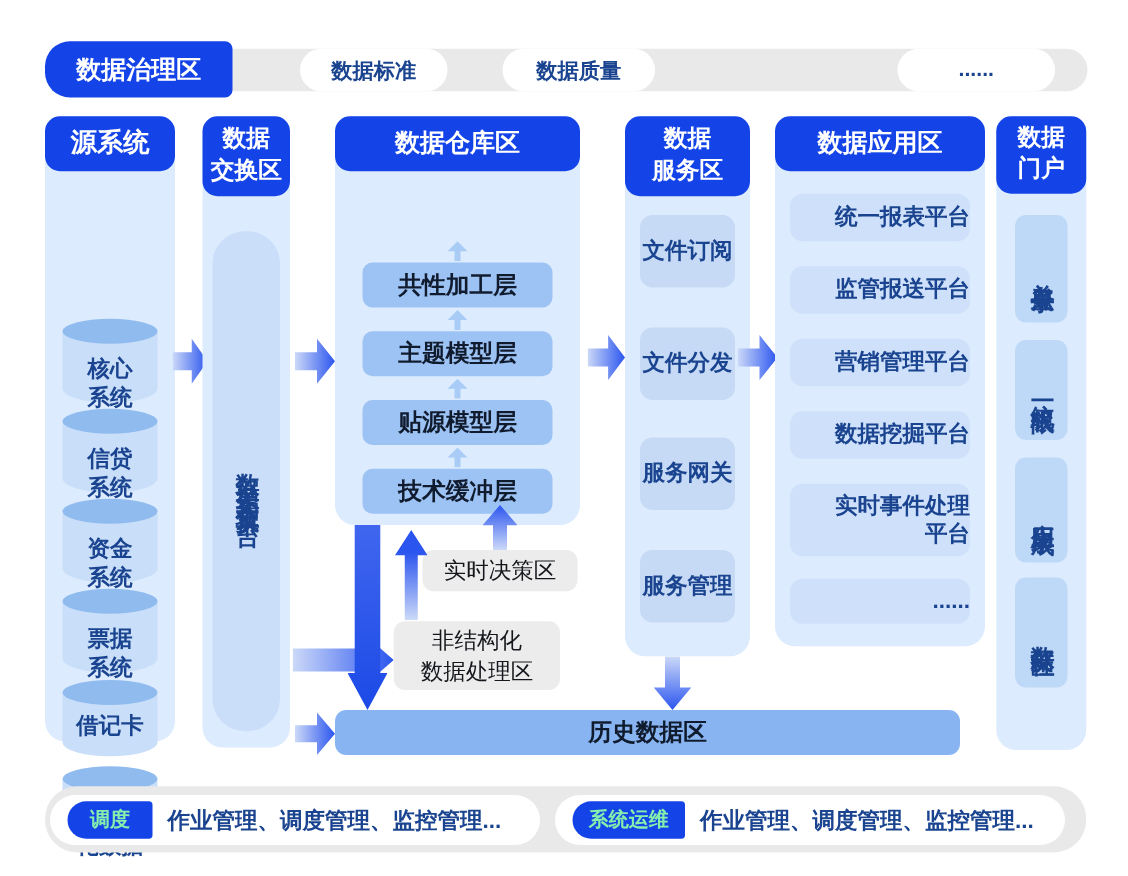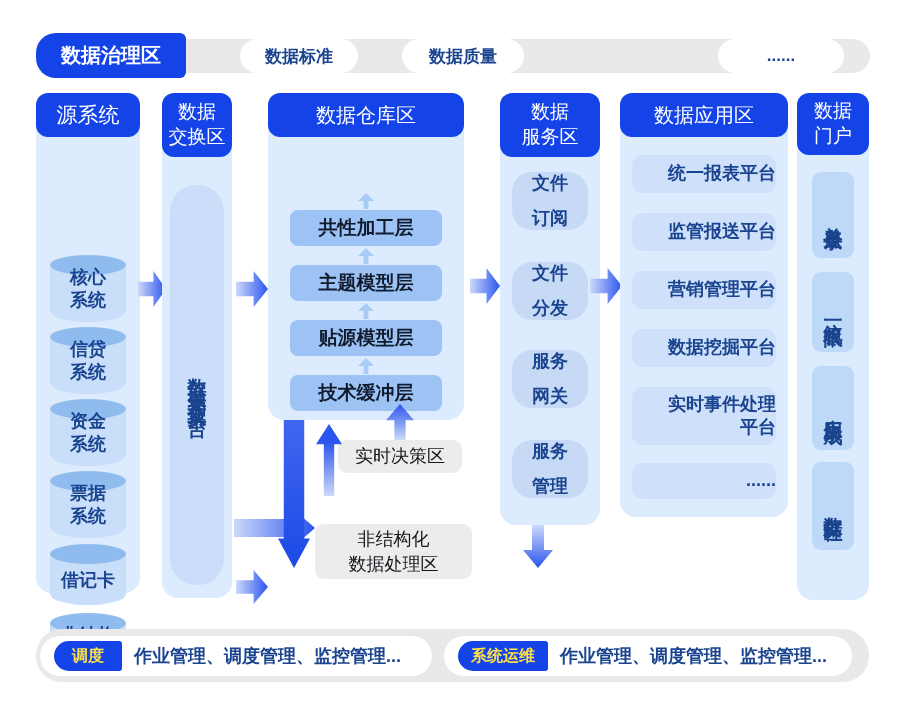--- a/index.html
+++ b/index.html
@@ -15,32 +15,32 @@
   .abs{position:absolute;}
   
   .gov-bar{left:160px;top:39px;width:710px;height:34px;background:var(--pill-bar);border-radius:17px;}
   .gov-btn{left:36px;top:33px;width:150px;height:45px;background:var(--primary);
     border-radius:20px 6px 6px 20px;color:#fff;font-size:20px;font-weight:700;
     display:flex;align-items:center;justify-content:center;}
   .gov-pill{top:39px;height:34px;background:#fff;border-radius:17px;color:var(--text-blue);
     font-size:17px;font-weight:600;display:flex;align-items:center;justify-content:center;}
   
   .col{background:var(--column-bg);border-radius:16px;}
-  .col-header{background:var(--primary);border-radius:12px;color:#fff;font-weight:400;
+  .col-header{background:var(--primary);border-radius:12px;color:#fff;font-weight:700;
     display:flex;flex-direction:column;align-items:center;justify-content:center;line-height:1.3;}
   .cylinder{left:14px;width:76px;}
   .cyl-body{position:absolute;inset:0;background:var(--cyl-body);border-radius:38px/11px;}
   .cyl-top{position:absolute;left:0;right:0;top:-1px;height:20px;background:var(--cyl-top);border-radius:50%;}
-  .cyl-label{position:absolute;left:0;right:0;top:10px;text-align:center;color:var(--text-blue);
+  .cyl-label{position:absolute;left:0;right:0;top:28px;text-align:center;color:var(--text-blue);
     font-size:18px;font-weight:600;line-height:1.25;}
   .v-text{writing-mode:vertical-rl;text-orientation:upright;color:var(--text-blue);font-weight:600;}
   .layer{left:22px;width:152px;height:36px;background:var(--layer-blue);border-radius:8px;
     display:flex;align-items:center;justify-content:center;color:var(--text-dark);font-size:19px;font-weight:700;}
-  .svc-item{left:12px;width:76px;height:58px;background:var(--panel-blue);border-radius:20px;
-    display:flex;flex-direction:column;align-items:center;justify-content:space-between;
+  .svc-item{left:12px;width:76px;height:58px;background:var(--panel-blue);border-radius:10px;
+    display:flex;flex-direction:row;align-items:center;justify-content:center;
     color:var(--text-blue);font-size:18px;font-weight:600;line-height:1.3;}
   .app-item{left:12px;width:144px;background:var(--app-item);border-radius:10px;
     display:flex;flex-direction:column;align-items:flex-end;justify-content:center;
     color:var(--text-blue);font-size:18px;font-weight:600;line-height:1.3;}
   .portal-item{left:15px;width:42px;background:var(--portal-item);border-radius:9px;
     display:flex;align-items:center;justify-content:center;font-size:19px;}
   
   .arr-r{background:linear-gradient(90deg,var(--arrow-light),var(--arrow-blue));
     clip-path:polygon(0 30%,55% 30%,55% 0,100% 50%,55% 100%,55% 70%,0 70%);}
   .arr-up-sm{background:#a9ccf6;clip-path:polygon(50% 0,100% 50%,65% 50%,65% 100%,35% 100%,35% 50%,0 50%);}
@@ -54,21 +54,21 @@
     clip-path:polygon(30% 0,70% 0,70% 58%,100% 58%,50% 100%,0 58%,30% 58%);}
   .arr-r-long{background:linear-gradient(90deg,var(--arrow-light),var(--arrow-blue));
     clip-path:polygon(0 26%,73% 26%,73% 0,100% 50%,73% 100%,73% 74%,0 74%);}
   .gray-box{background:var(--gray-box);border-radius:9px;display:flex;flex-direction:column;
     align-items:center;justify-content:center;color:#15171c;font-size:18px;font-weight:500;line-height:1.35;}
   .history{background:var(--history-bar);border-radius:9px;display:flex;align-items:center;
     justify-content:center;color:var(--text-dark);font-size:19px;font-weight:700;}
   
   .foot-strip{left:36px;top:629px;width:833px;height:53px;background:var(--pill-bar);border-radius:26px;}
   .foot-pill{top:636px;height:40px;background:#fff;border-radius:20px;display:flex;align-items:center;}
-  .foot-label{height:30px;background:var(--primary);border-radius:15px 3px 3px 15px;color:#fde047;
+  .foot-label{height:30px;background:var(--primary);border-radius:15px 3px 3px 15px;color:#86efac;
     font-size:16px;font-weight:700;display:flex;align-items:center;justify-content:center;margin-left:14px;}
   .foot-text{color:var(--text-blue);font-size:18px;font-weight:600;margin-left:12px;white-space:nowrap;}
 </style>
 </head>
 <body>
 
 <div class="canvas">
 
   <div class="abs gov-bar"></div>
   <div class="abs gov-btn">数据治理区</div>
@@ -218,28 +218,29 @@
         <span class="v-text" style="letter-spacing:2px;">应用集成</span>
       </div>
     <div class="abs portal-item" style="top:369px;height:88px;">
         <span class="v-text" style="letter-spacing:2px;">数据社区</span>
       </div>
   </div>
 
   <div class="abs arr-up" style="left:386px;top:404px;width:28px;height:36px;"></div>
   <div class="abs gray-box" style="left:338px;top:440px;width:124px;height:33px;">实时决策区</div>
   <div class="abs arr-up-long" style="left:316px;top:424px;width:26px;height:72px;"></div>
-  <div class="abs gray-box" style="left:315px;top:524px;width:157px;height:55px;">
+  <div class="abs gray-box" style="left:315px;top:497px;width:133px;height:55px;">
     <div>非结构化</div>
       <div>数据处理区</div>
   </div>
   <div class="abs arr-r-long" style="left:234px;top:509px;width:81px;height:38px;"></div>
   <div class="abs arr-down-long" style="left:278px;top:420px;width:32px;height:148px;"></div>
   <div class="abs arr-down" style="left:523px;top:525px;width:30px;height:43px;"></div>
   <div class="abs arr-r" style="left:236px;top:570px;width:32px;height:34px;"></div>
+  <div class="abs history" style="left:268px;top:568px;width:500px;height:36px;">历史数据区</div>
 
   <div class="abs foot-strip"></div>
   <div class="abs foot-pill" style="left:40px;width:392px;">
     <div class="foot-label" style="width:68px;">调度</div>
     <div class="foot-text">作业管理、调度管理、监控管理...</div>
   </div>
   <div class="abs foot-pill" style="left:444px;width:408px;">
     <div class="foot-label" style="width:90px;">系统运维</div>
     <div class="foot-text">作业管理、调度管理、监控管理...</div>
   </div>

